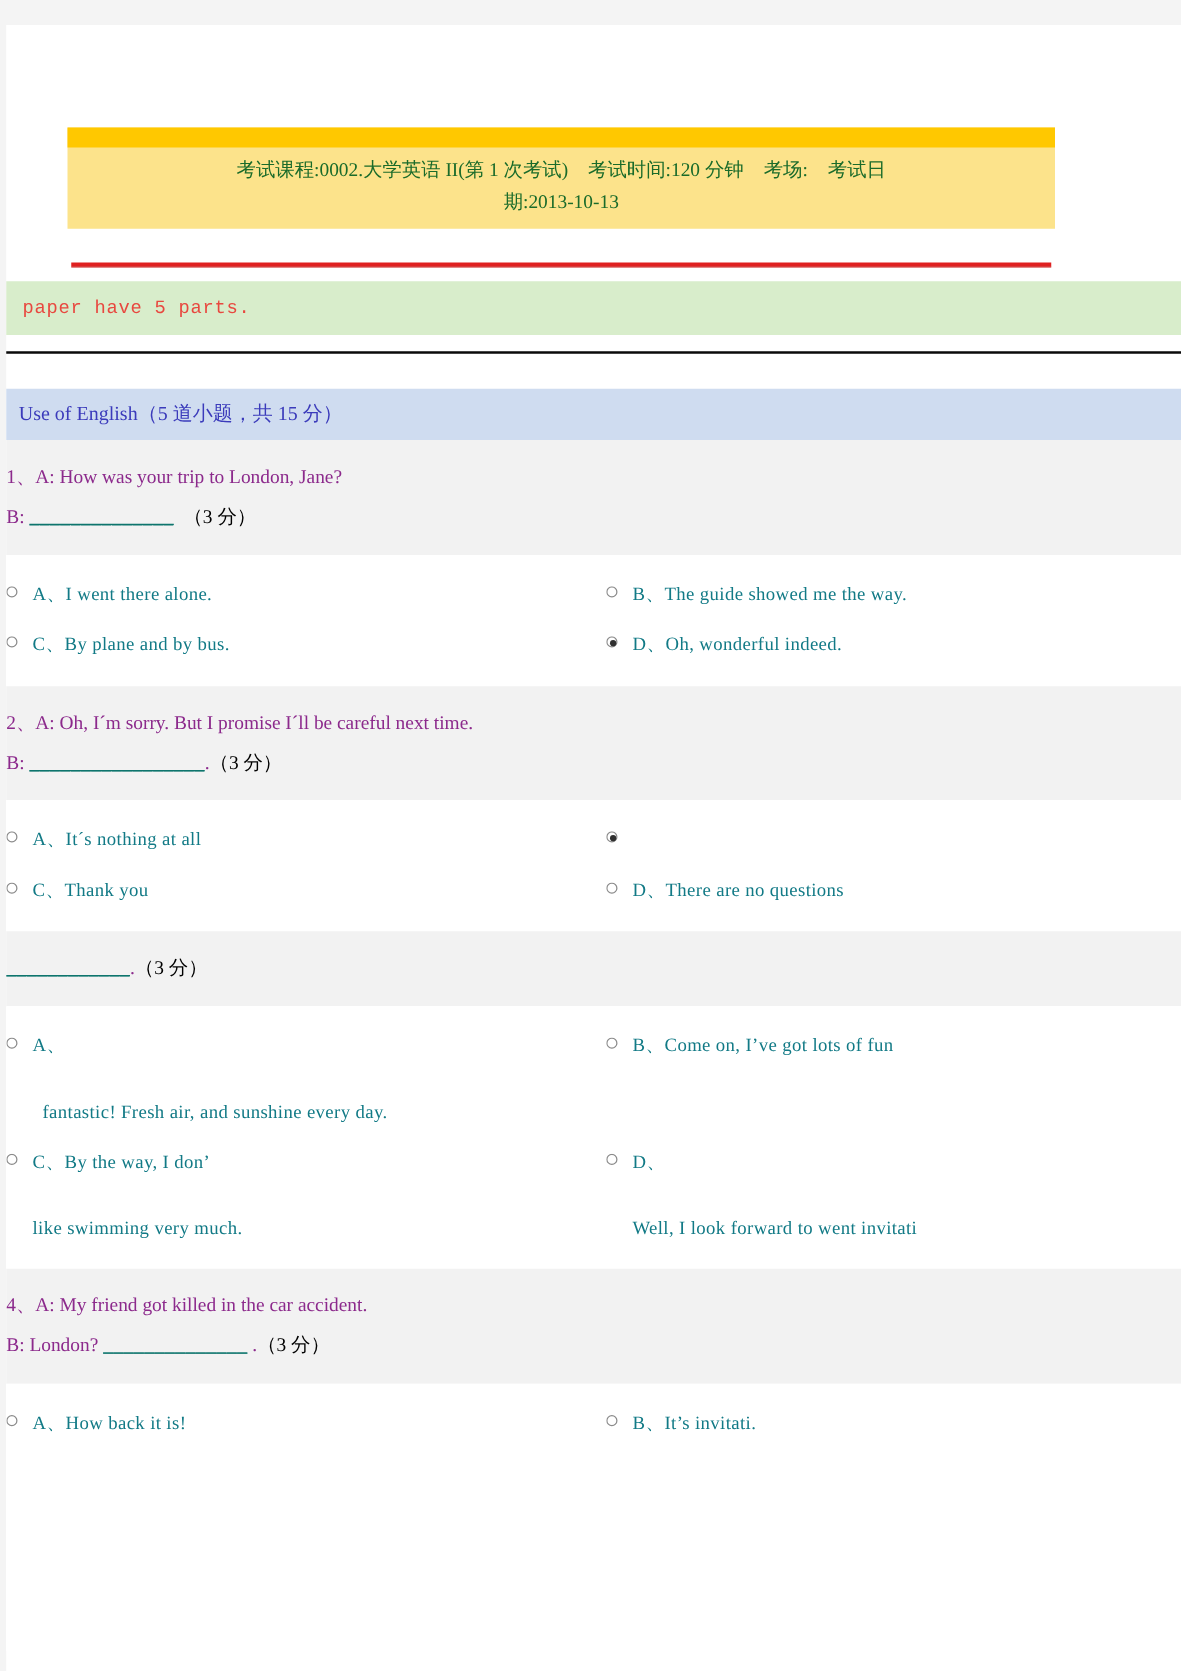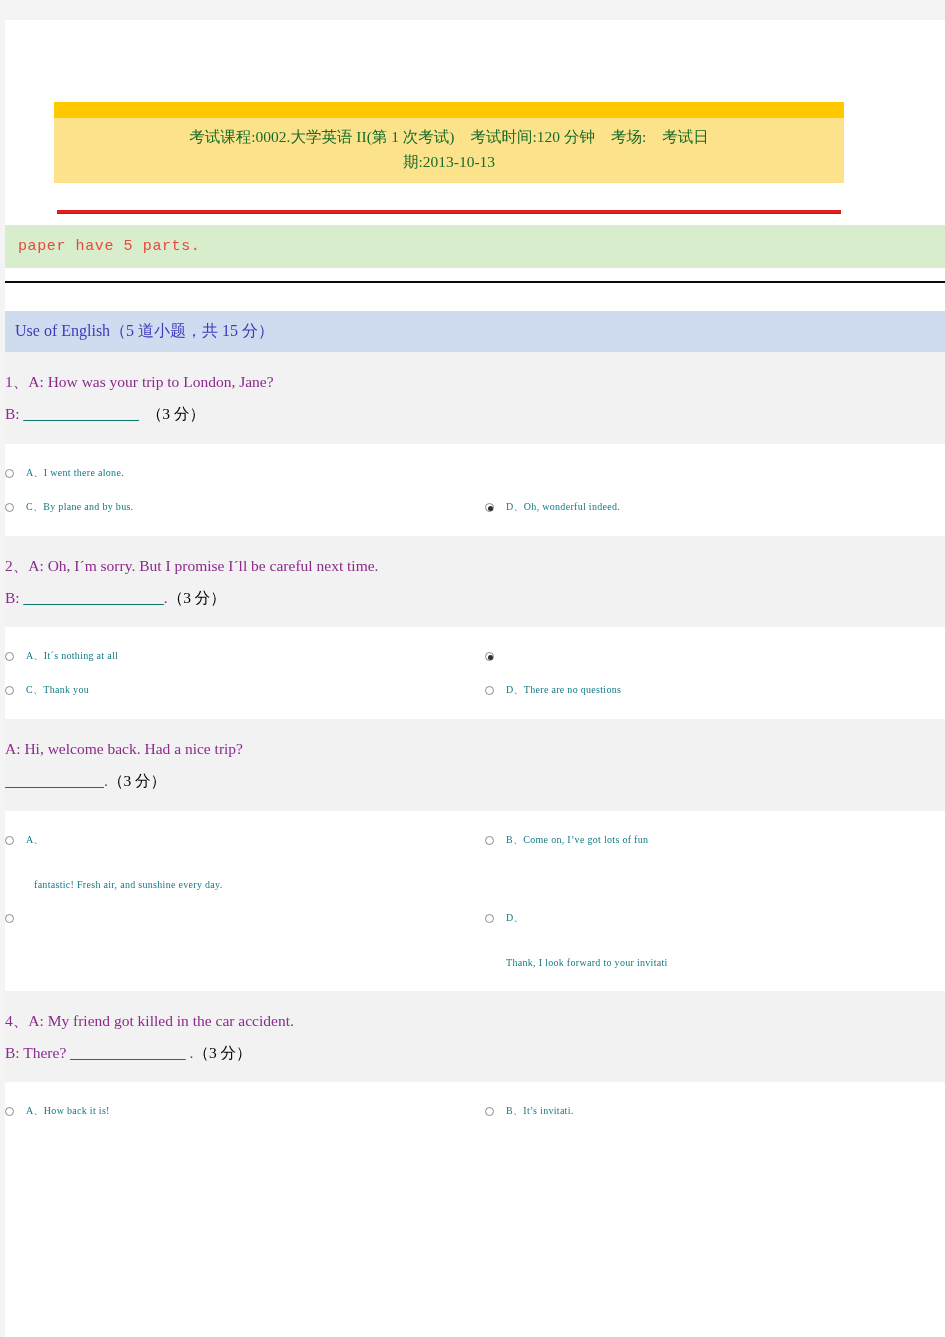--- a/index.html
+++ b/index.html
@@ -173,21 +173,21 @@
     top: 3px;
     width: 5px;
     height: 5px;
     border-radius: 50%;
     background: #303030;
   }
   
 
   .opt-text {
     color: #127a86;
-    font-size: 10px;
+    font-size: 15px;
     line-height: 1.5;
     font-family: "Liberation Serif", "DejaVu Serif", serif;
     white-space: nowrap;
     letter-spacing: 0.3px;
   }
   .opt-text .wrap2 {
     display: block;
     margin-top: 30px;
     white-space: nowrap;
     text-align: right;
@@ -230,20 +230,24 @@
         <div class="q-stem">
           <div class="line">1、A: How was your trip to London, Jane?</div>
           <div class="line"><span>B: </span><span class="blank">______________</span><span></span>&nbsp;&nbsp;<span class="pts">（3 分）</span></div>
         </div>
         <div class="q-options">
           <div class="opt-row">
             <div class="opt-cell left">
               <span class="radio"></span>
               <span class="opt-text">A、I  went  there  alone.</span>
             </div>
+            <div class="opt-cell right">
+              <span class="radio"></span>
+              <span class="opt-text">B、The  guide  showed  me  the  way.</span>
+            </div>
           </div>
           <div class="opt-row">
             <div class="opt-cell left">
               <span class="radio"></span>
               <span class="opt-text">C、By  plane  and  by  bus.</span>
             </div>
             <div class="opt-cell right">
               <span class="radio checked"></span>
               <span class="opt-text">D、Oh,  wonderful  indeed.</span>
             </div>
@@ -274,50 +278,50 @@
             <div class="opt-cell right">
               <span class="radio"></span>
               <span class="opt-text">D、There  are  no  questions</span>
             </div>
           </div>
         </div>
       </div>
 
       <div class="q-block">
         <div class="q-stem">
-          <div class="line">A: Hi, welcome back. Had a nice trip?</div>
           <div class="line"><span></span><span class="blank">____________</span><span>.</span><span class="pts">（3 分）</span></div>
         </div>
         <div class="q-options">
           <div class="opt-row">
             <div class="opt-cell left">
               <span class="radio"></span>
               <span class="opt-text"><span>A、</span><span class="wrap2 indent">fantastic!  Fresh  air,  and  sunshine  every  day.</span></span>
             </div>
             <div class="opt-cell right">
               <span class="radio"></span>
               <span class="opt-text"><span>B、Come  on,  I’ve  got  lots  of  fun</span><span class="wrap2"></span></span>
             </div>
           </div>
           <div class="opt-row">
             <div class="opt-cell left">
               <span class="radio"></span>
-            </div>
-            <div class="opt-cell right">
-              <span class="radio"></span>
-              <span class="opt-text"><span>D、</span><span class="wrap2">Thank,  I  look  forward  to  your  invitati</span></span>
+              <span class="opt-text"><span>C、By  the  way,  I  don’</span><span class="wrap2">like  swimming  very  much.</span></span>
+            </div>
+            <div class="opt-cell right">
+              <span class="radio"></span>
+              <span class="opt-text"><span>D、</span><span class="wrap2">Well,  I  look  forward  to  went  invitati</span></span>
             </div>
           </div>
         </div>
       </div>
 
       <div class="q-block">
         <div class="q-stem">
           <div class="line">4、A: My friend got killed in the car accident.</div>
-          <div class="line"><span>B: There?   </span><span class="blank">______________</span><span> .</span><span class="pts">（3 分）</span></div>
+          <div class="line"><span>B: London?   </span><span class="blank">______________</span><span> .</span><span class="pts">（3 分）</span></div>
         </div>
         <div class="q-options">
           <div class="opt-row">
             <div class="opt-cell left">
               <span class="radio"></span>
               <span class="opt-text">A、How  back  it  is!</span>
             </div>
             <div class="opt-cell right">
               <span class="radio"></span>
               <span class="opt-text">B、It’s  invitati.</span>

